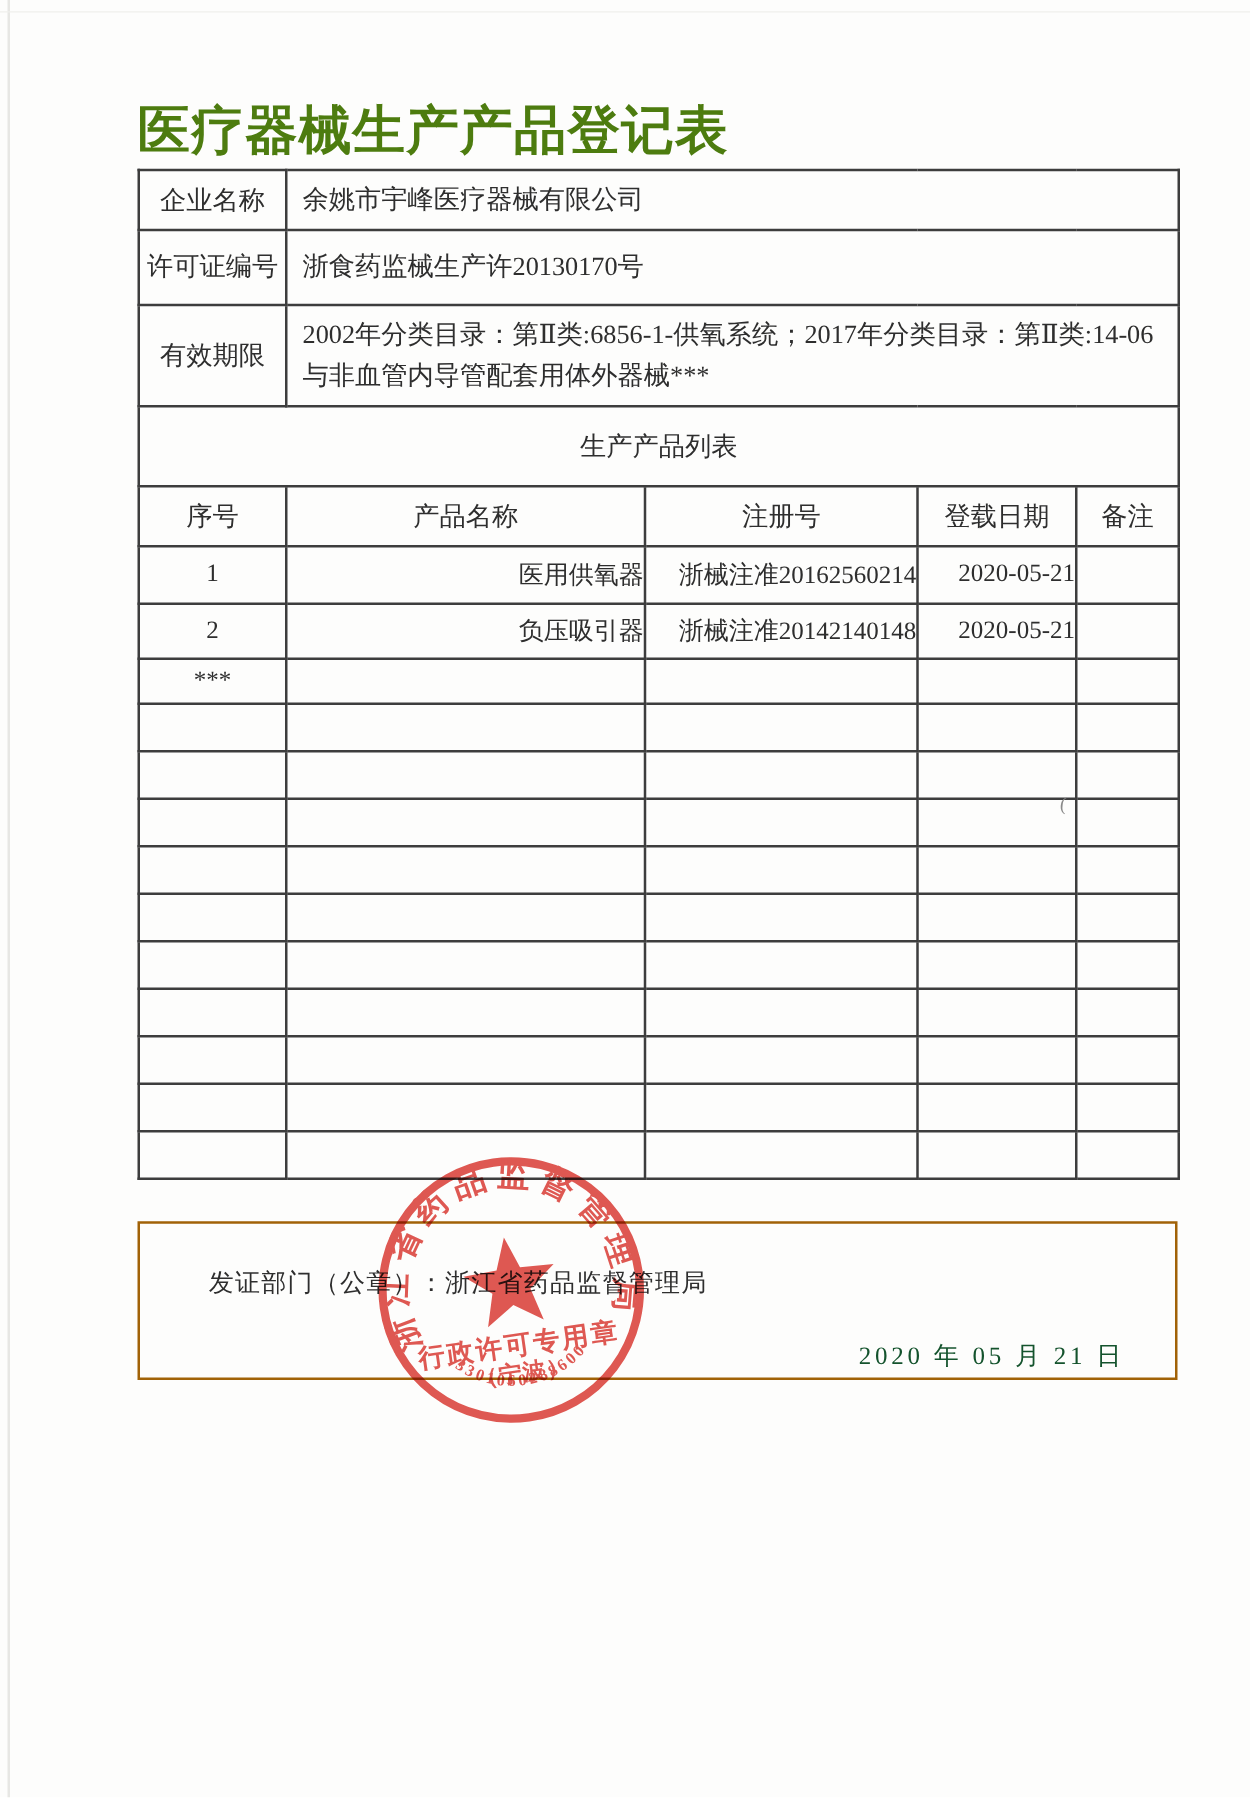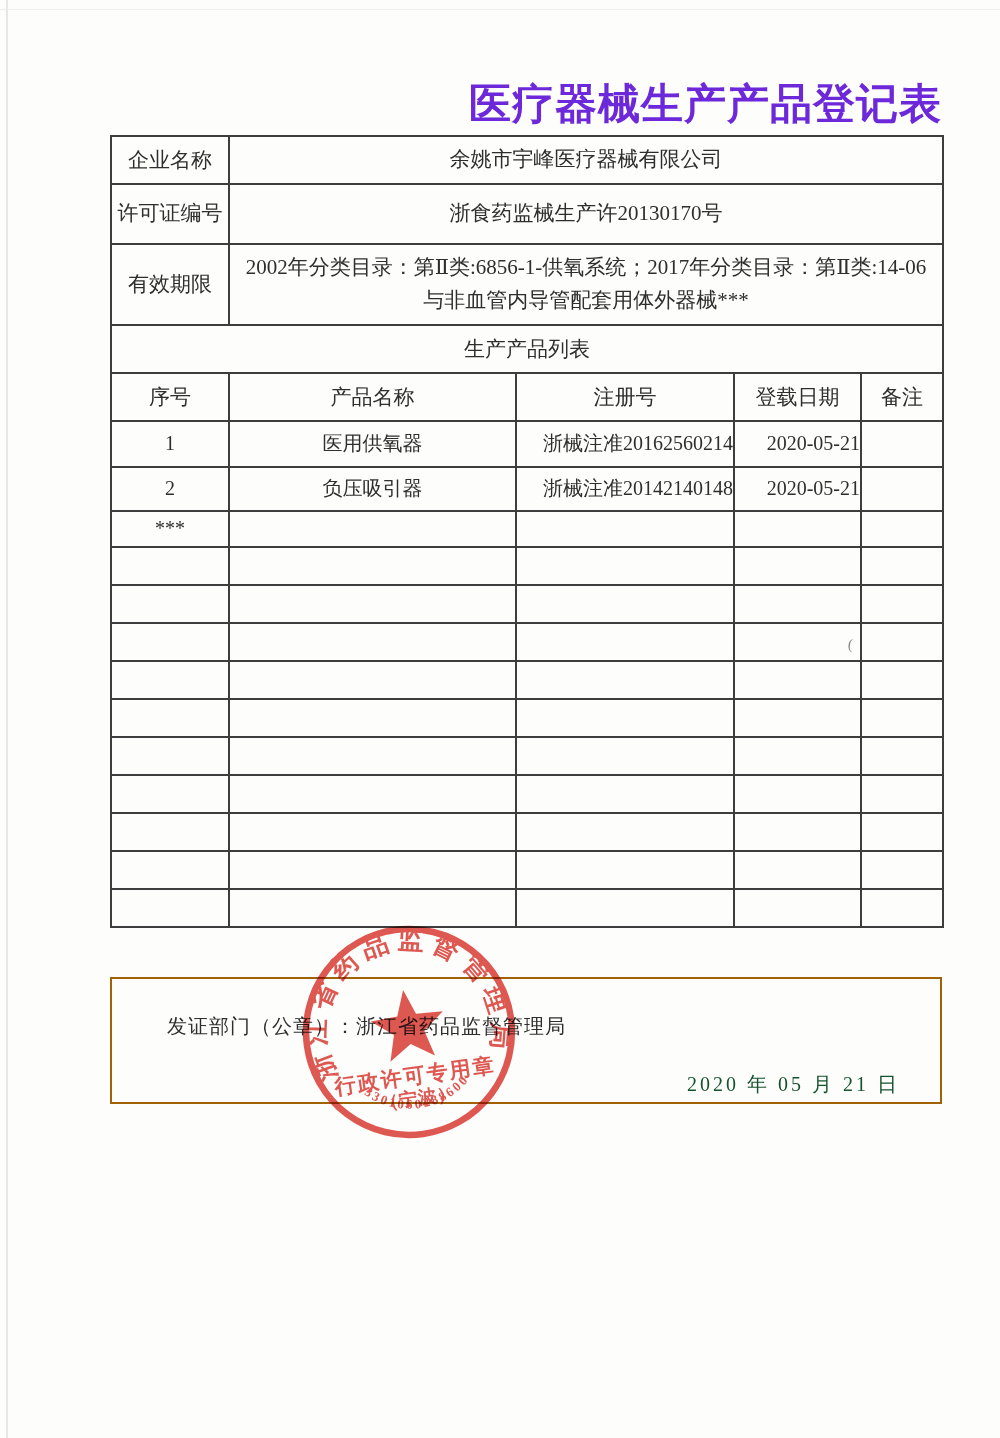--- a/index.html
+++ b/index.html
@@ -10,47 +10,47 @@
     color:#2e2e2e;
     position:relative;
     overflow:hidden;
   }
   .page { position:absolute; inset:0; background:#fdfdfc; }
   .edge-left { position:absolute; left:6px; top:0; height:100%; width:2px; background:#e7e7e4; }
   .edge-top  { position:absolute; top:9px; left:0; width:100%; height:1px; background:#efefec; }
 
   .doc-title {
     position:absolute; top:76px; left:110px; width:832px;
-    text-align:right; font-size:42px; font-weight:600;
-    letter-spacing:1px; color:#6d28d9; white-space:nowrap;
+    text-align:left; font-size:42px; font-weight:600;
+    letter-spacing:1px; color:#4d7c0f; white-space:nowrap;
   }
 
   table.main-table {
     position:absolute; top:135px; left:110px; width:832px;
     border-collapse:collapse; table-layout:fixed;
     background:transparent;
   }
   td, th { border:2px solid #3d3d3d; font-size:20px; font-weight:normal; vertical-align:middle; }
 
   .r-h45 td { height:45px; }
   .r-h48 td { height:60px; }
   .r-h60 td { height:60px; }
   .r-h80 td { height:80px; }
-  .r-h52 td { height:48px;border-radius:16px; }
+  .r-h52 td { height:64px;border-radius:16px; }
   .r-head th { height:48px; text-align:center; font-size:21px; }
   .r-p1 td { height:46px; }
   .r-p2 td { height:44px; }
   .r-stars td { height:36px; }
   .empty-row td { height:38px; }
 
   td.label-cell { text-align:center; white-space:pre-line; font-size:21px; line-height:1.25; }
-  td.value-cell { text-align:center; padding:6px 12px; font-size:21px; white-space:pre-wrap; line-height:1.6; }
+  td.value-cell { text-align:left; padding:6px 12px; font-size:21px; white-space:pre-wrap; line-height:1.6; }
   td.section-cell { text-align:center; font-size:21px; }
   td.c-center { text-align:center; }
-  td.c-left   { text-align:center; padding-left:0; }
+  td.c-left   { text-align:right; padding-left:0; }
   td.c-left-sm{ text-align:right; padding-left:20px; }
 
   .footer-box {
     position:absolute; left:110px; top:977px; width:832px; height:127px;
     border:2px solid #a16207; background:transparent;
   }
   .issuer-line {
     position:absolute; left:55px; top:34px;
     font-size:20px; letter-spacing:1px; color:#2e2e2e; white-space:nowrap;
   }

